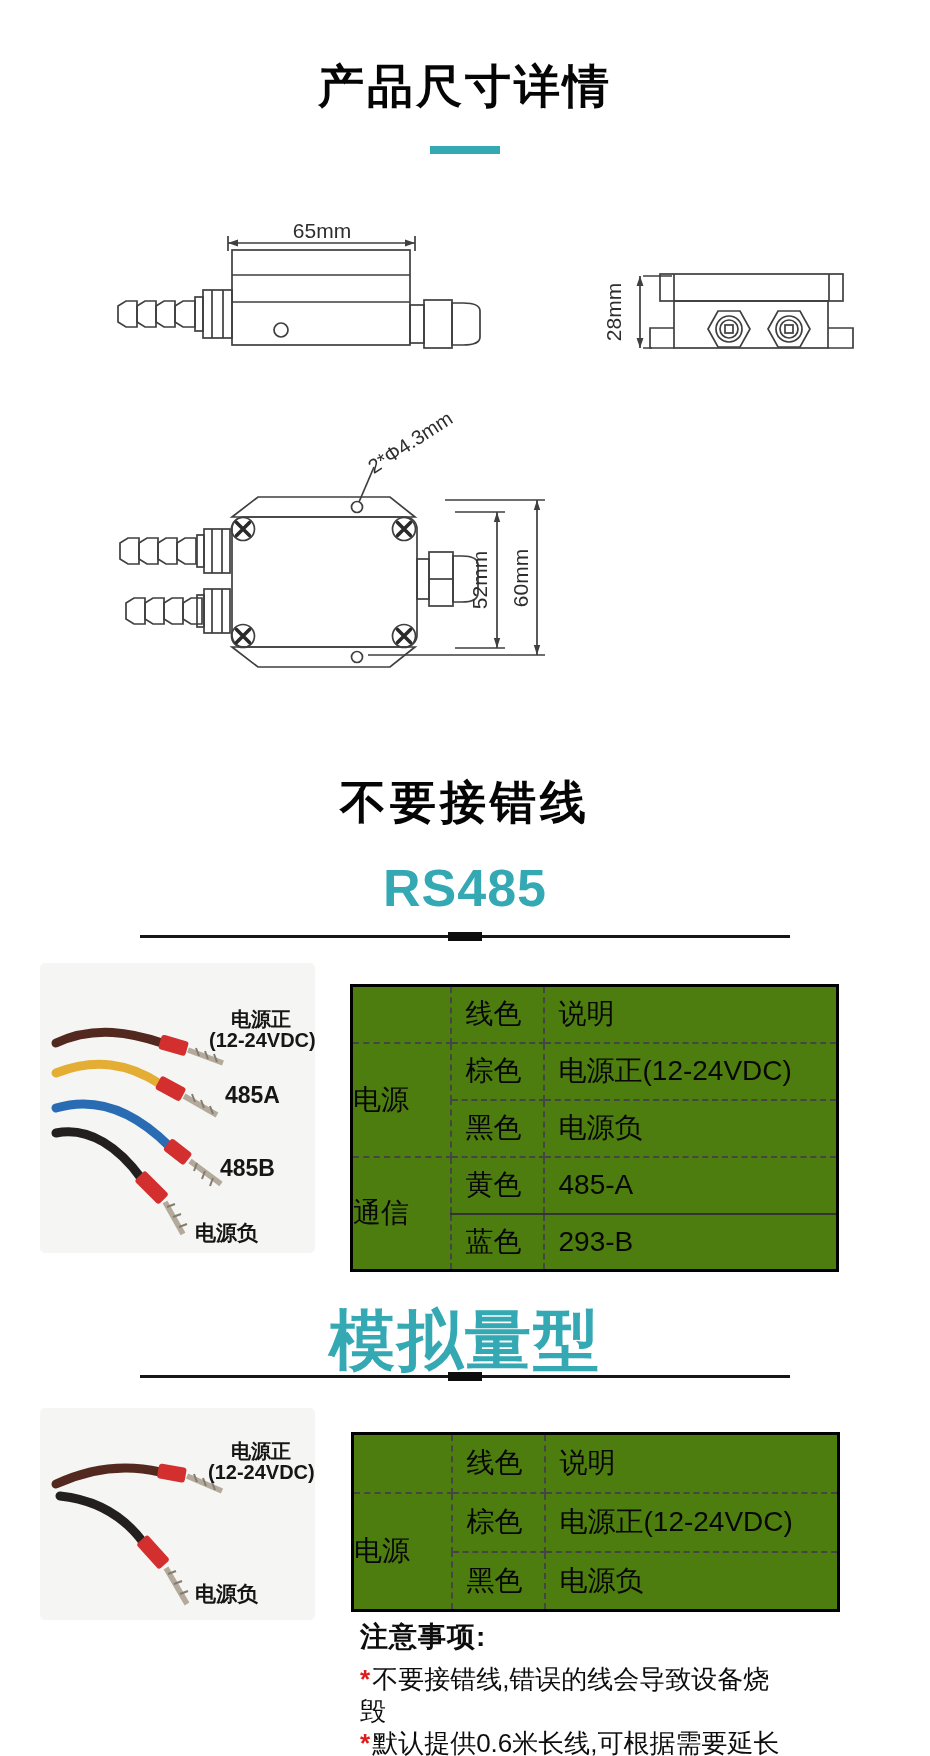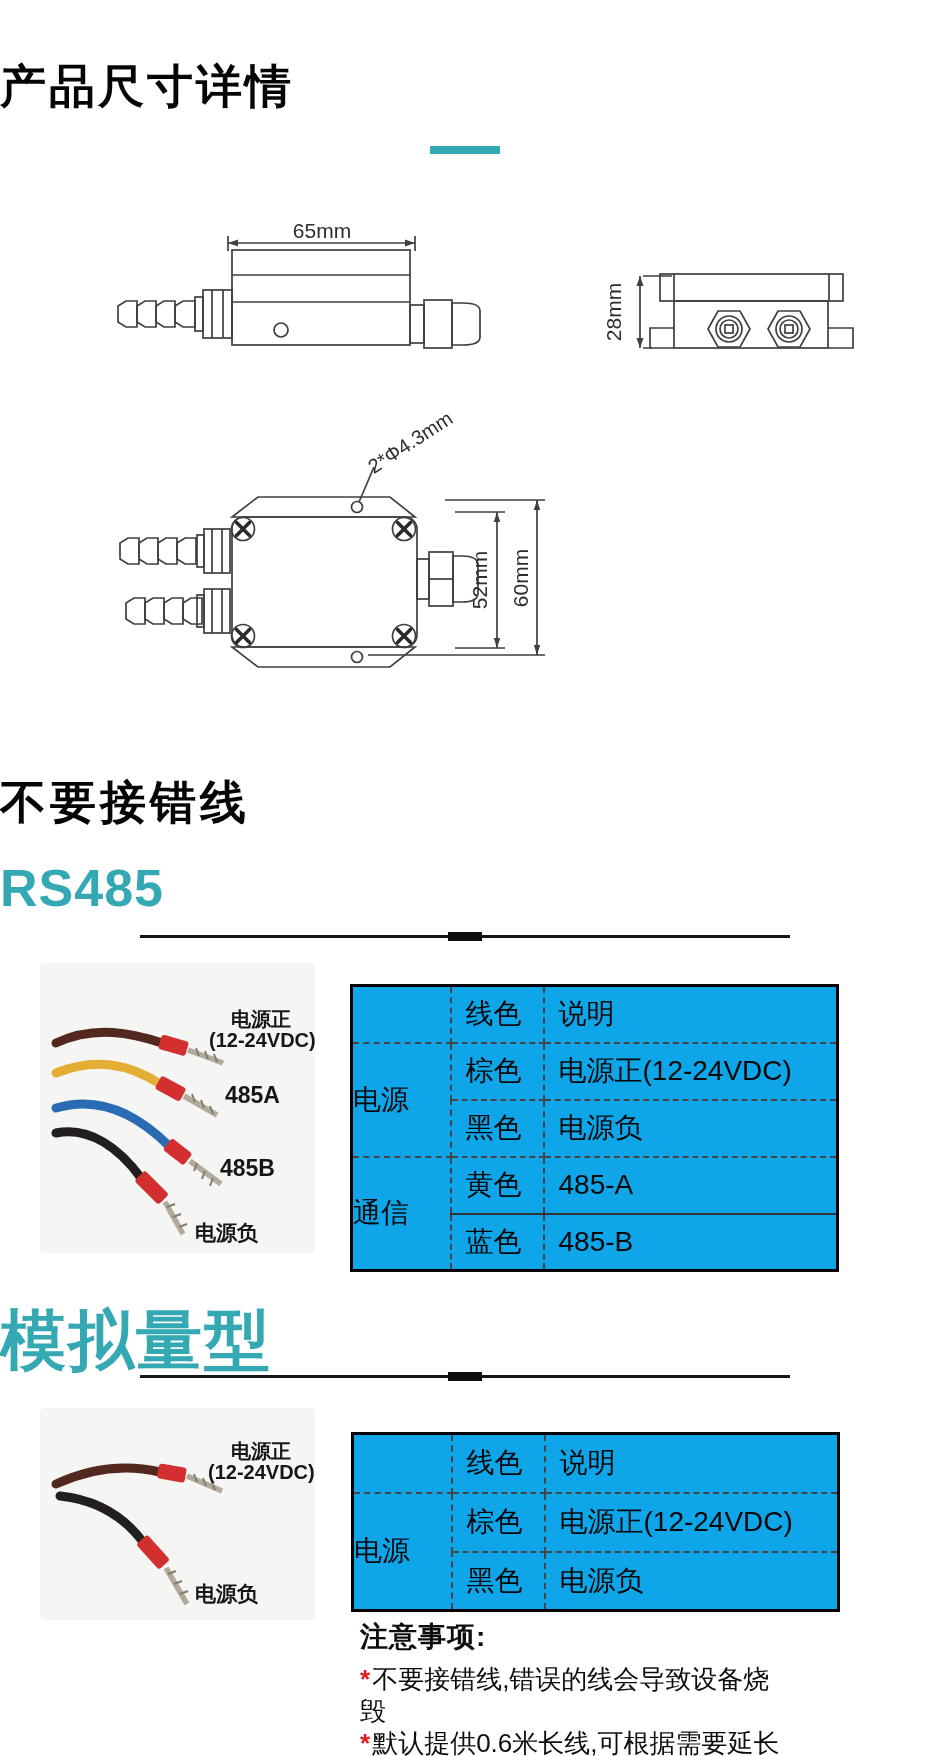--- a/index.html
+++ b/index.html
@@ -1,36 +1,36 @@
 <!DOCTYPE html>
 <html><head>
 <meta charset="utf-8">
 <style>
   html,body{margin:0;padding:0;}
   body{--accent:#35a9b3;}
   .page{position:relative;width:930px;height:1756px;background:#ffffff;overflow:hidden;
         font-family:"Liberation Sans","DejaVu Sans",sans-serif;color:#0a0a0a;}
-  .centered{position:absolute;left:0;width:930px;text-align:left;}
+  .centered{position:absolute;left:0;width:930px;text-align:center;}
   .h1{top:56px;font-size:46px;font-weight:900;letter-spacing:3px;color:#050505;}
   .underline{position:absolute;left:430px;top:146px;width:70px;height:8px;background:var(--accent);}
   .drawings{position:absolute;left:0;top:180px;}
   .dimtext{fill:#2e2e2e;font-family:"Liberation Sans","DejaVu Sans",sans-serif;}
   .h2{top:772px;font-size:46px;font-weight:900;letter-spacing:4px;color:#050505;}
   .h3{top:858px;font-size:52px;font-weight:800;letter-spacing:1px;color:var(--accent);}
   .h3b{top:1296px;font-size:66px;font-weight:900;letter-spacing:2px;color:var(--accent);}
   .divider{position:absolute;left:140px;width:650px;height:3px;background:#161616;}
   .divider .thick{position:absolute;left:50%;top:-3px;transform:translateX(-50%);
                   width:34px;height:9px;background:#0d0d0d;}
   .d1{top:935px;}
   .d2{top:1375px;}
   .photo{position:absolute;}
   .p1{left:40px;top:963px;}
   .p2{left:40px;top:1408px;}
   .wl{position:absolute;font-weight:700;color:#161616;white-space:nowrap;}
-  .spec{position:absolute;border-collapse:collapse;table-layout:fixed;border:3px solid #000;background:#0ea5e9;padding-left:28px;}
+  .spec{position:absolute;border-collapse:collapse;table-layout:fixed;border:3px solid #000;background:#4d7c0f;padding-left:28px;}
   .spec td{border:2px dashed #454545;font-size:28px;color:#070707;vertical-align:middle;
            padding:0 0 0 14px;font-weight:500;overflow:hidden;white-space:nowrap;}
   .spec td.group{text-align:left;padding:0;}
   .t1{left:350px;top:984px;width:486px;}
   .t1 tr{height:57px;}
   .t2{left:351px;top:1432px;width:486px;}
   .t2 tr{height:59px;}
   tr.solid-top td{border-top:2px solid #333;}
   .notes{position:absolute;left:360px;top:1618px;width:430px;color:#0d0d0d;}
   .notes-h{font-size:28px;font-weight:700;letter-spacing:1px;margin-bottom:7px;}
@@ -206,21 +206,21 @@
       <td>黑色</td>
       <td>电源负</td>
     </tr>
     <tr>
       <td class="group" rowspan="2">通信</td>
       <td>黄色</td>
       <td>485-A</td>
     </tr>
     <tr class="solid-top">
       <td>蓝色</td>
-      <td>485-B</td>
+      <td>293-B</td>
     </tr>
   </tbody>
     </table>
 
   <div class="centered h3b">模拟量型</div>
   <div class="divider d2">
       <span class="thick"></span>
     </div>
 
   <svg class="photo p2" width="275" height="212" viewBox="0 0 275 212" xmlns="http://www.w3.org/2000/svg">

